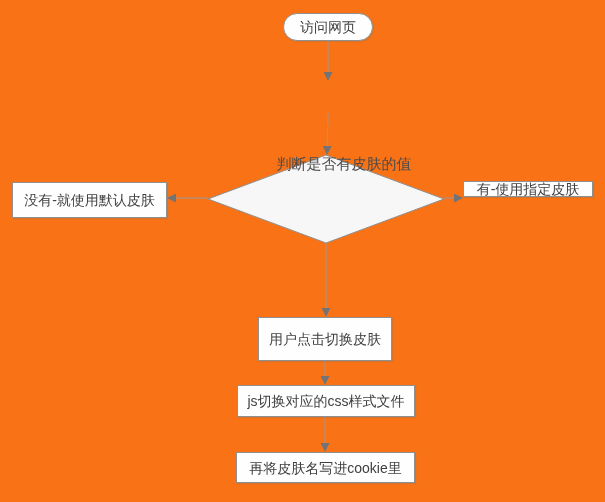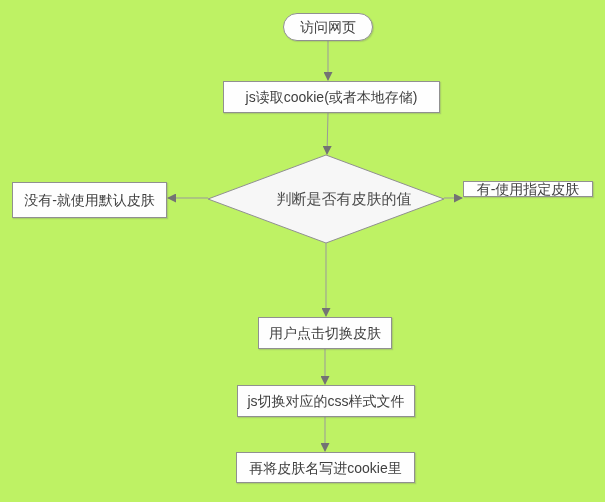--- a/index.html
+++ b/index.html
@@ -1,21 +1,21 @@
 <!DOCTYPE html>
 <html><head>
 <meta charset="utf-8">
 <style>
   html, body { margin: 0; padding: 0; }
   body { background: #ffffff; }
   .canvas {
     position: relative;
     width: 605px;
     height: 502px;
-    background: #bef264;
+    background: #f97316;
     overflow: hidden;
     font-family: "Liberation Sans", sans-serif;
   }
   .wires {
     position: absolute;
     left: 0; top: 0;
     width: 605px; height: 502px;
   }
   .node {
     position: absolute;
@@ -29,31 +29,31 @@
     font-size: 14px;
     color: #3f3f3f;
     white-space: nowrap;
     line-height: 1;
   }
   .stadium { border-radius: 14px; }
   .n-start        { left: 283px; top: 13px;  width: 90px;  height: 28px; }
   .n-read-cookie  { left: 223px; top: 81px;  width: 217px; height: 32px; }
   .n-no-branch    { left: 12px;  top: 182px; width: 155px; height: 36px; }
   .n-yes-branch   { left: 463px; top: 181px; width: 130px; height: 16px; }
-  .n-user-click   { left: 258px; top: 317px; width: 134px; height: 32px; }
+  .n-user-click   { left: 258px; top: 317px; width: 134px; height: 44px; }
   .n-switch-css   { left: 237px; top: 385px; width: 178px; height: 32px; }
   .n-write-cookie { left: 236px; top: 452px; width: 179px; height: 31px; }
   .diamond-label {
     position: absolute;
     left: 208px; top: 155px;
     width: 236px; height: 88px;
     box-sizing: border-box;
     padding-left: 36px;
     display: flex;
-    align-items: center;
+    align-items: flex-start;
     justify-content: center;
     font-family: "Liberation Serif", serif;
     font-size: 15px;
     color: #4c4c4c;
     white-space: nowrap;
     pointer-events: none;
   }
 </style>
 </head>
 <body>
@@ -75,23 +75,20 @@
     <path d="M444,198 L462,198" stroke="#999999" stroke-width="1" fill="none" marker-end="url(#arrow)"></path>
     <path d="M326,243 L326,316" stroke="#999999" stroke-width="1" fill="none" marker-end="url(#arrow)"></path>
     <path d="M325,349 L325,384" stroke="#999999" stroke-width="1" fill="none" marker-end="url(#arrow)"></path>
     <path d="M325,417 L325,451" stroke="#999999" stroke-width="1" fill="none" marker-end="url(#arrow)"></path>
   </svg>
 
   <div class="node stadium n-start">
     <span>访问网页</span>
   </div>
 
-  <div class="node n-read-cookie">
-    <span>js读取cookie(或者本地存储)</span>
-  </div>
 
   <div class="diamond-label">
     <span>判断是否有皮肤的值</span>
   </div>
 
   <div class="node n-no-branch">
     <span>没有-就使用默认皮肤</span>
   </div>
 
   <div class="node n-yes-branch">

